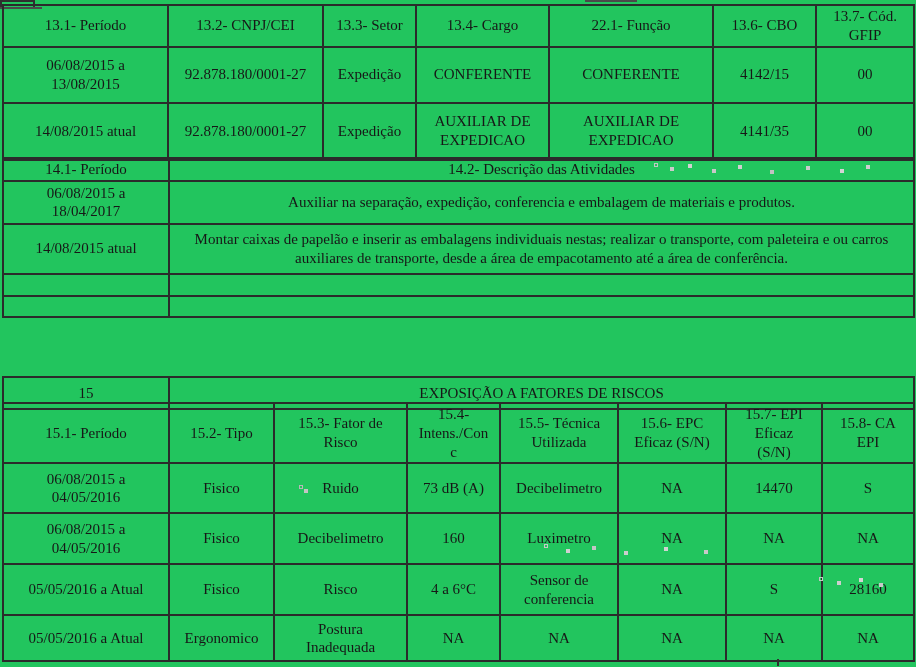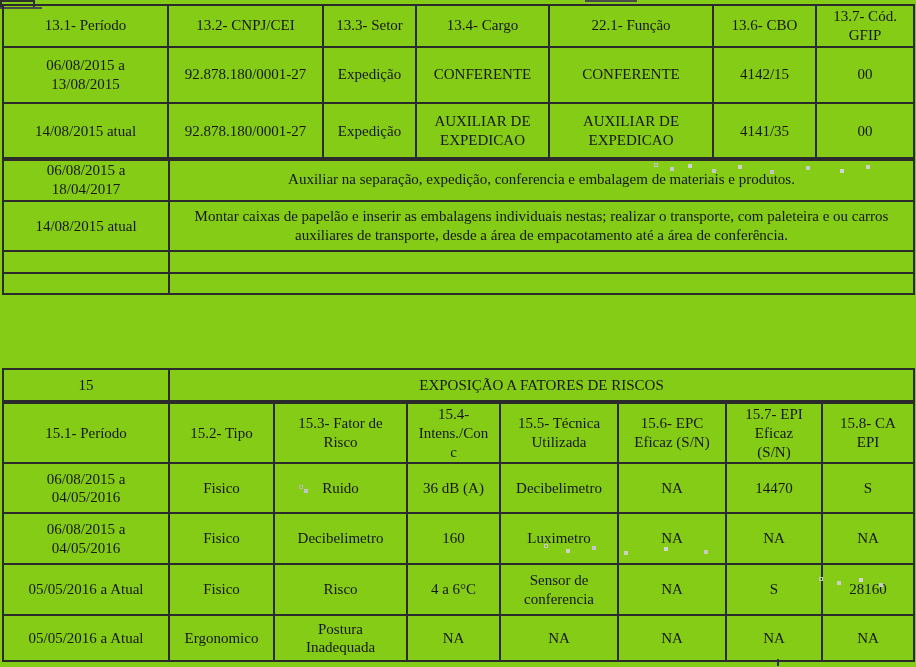--- a/index.html
+++ b/index.html
@@ -1,17 +1,17 @@
 <!DOCTYPE html>
 <html><head>
 <meta charset="utf-8">
 <style>
   html,body{margin:0;padding:0;background:#ffffff;}
   .page{
-    position:relative;width:916px;height:667px;background:#84cc16;
+    position:relative;width:916px;height:667px;background:#22c55e;
     font-family:"Liberation Serif","DejaVu Serif",serif;color:#171717;overflow:hidden;
   }
   table.tbl{position:absolute;left:2px;border-collapse:collapse;table-layout:fixed;width:911px;}
   .tbl th,.tbl td{
     border:2px solid #2b2b2b;text-align:center;vertical-align:middle;
     font-weight:normal;font-size:15px;line-height:1.25;white-space:pre-line;
     padding:1px 4px;overflow:hidden;
   }
   .bold{font-weight:bold;}
   .left{text-align:left;padding-left:8px;padding-right:9px;line-height:1.32;margin-left:48px;}
@@ -87,20 +87,24 @@
     </tr>
   </tbody>
     </table>
 
   <table class="tbl" style="top:157px">
     <colgroup>
         <col style="width:166px">
         <col style="width:745px">
       </colgroup>
     <tbody>
+    <tr style="height:19px">
+      <td>14.1- Período</td>
+      <td>14.2- Descrição das Atividades</td>
+    </tr>
     <tr style="height:43px">
       <td>06/08/2015 a
 18/04/2017</td>
       <td class="left">Auxiliar na separação, expedição, conferencia e embalagem de materiais e produtos.</td>
     </tr>
     <tr style="height:50px">
       <td>14/08/2015 atual</td>
       <td class="left">Montar caixas de papelão e inserir as embalagens individuais nestas; realizar o transporte, com paleteira e ou carros auxiliares de transporte, desde a área de empacotamento até a área de conferência.</td>
     </tr>
     <tr style="height:22px">
@@ -108,21 +112,21 @@
       <td></td>
     </tr>
     <tr style="height:21px">
       <td></td>
       <td></td>
     </tr>
   </tbody>
     </table>
 
 
-  <table class="tbl" style="top:368px">
+  <table class="tbl" style="top:376px">
     <colgroup>
         <col style="width:166px">
         <col style="width:745px">
       </colgroup>
     <tbody>
         <tr style="height:32px">
       <td class="bold">15</td>
       <td class="bold">EXPOSIÇÃO A FATORES DE RISCOS</td>
     </tr>
   </tbody>
@@ -156,21 +160,21 @@
 Eficaz
 (S/N)</th>
       <th>15.8- CA
 EPI</th>
     </tr>
     <tr style="height:50px">
       <td>06/08/2015 a
 04/05/2016</td>
       <td>Fisico</td>
       <td>Ruido</td>
-      <td>36 dB (A)</td>
+      <td>73 dB (A)</td>
       <td>Decibelimetro</td>
       <td>NA</td>
       <td>14470</td>
       <td>S</td>
     </tr>
     <tr style="height:51px">
       <td>06/08/2015 a
 04/05/2016</td>
       <td>Fisico</td>
       <td>Decibelimetro</td>

